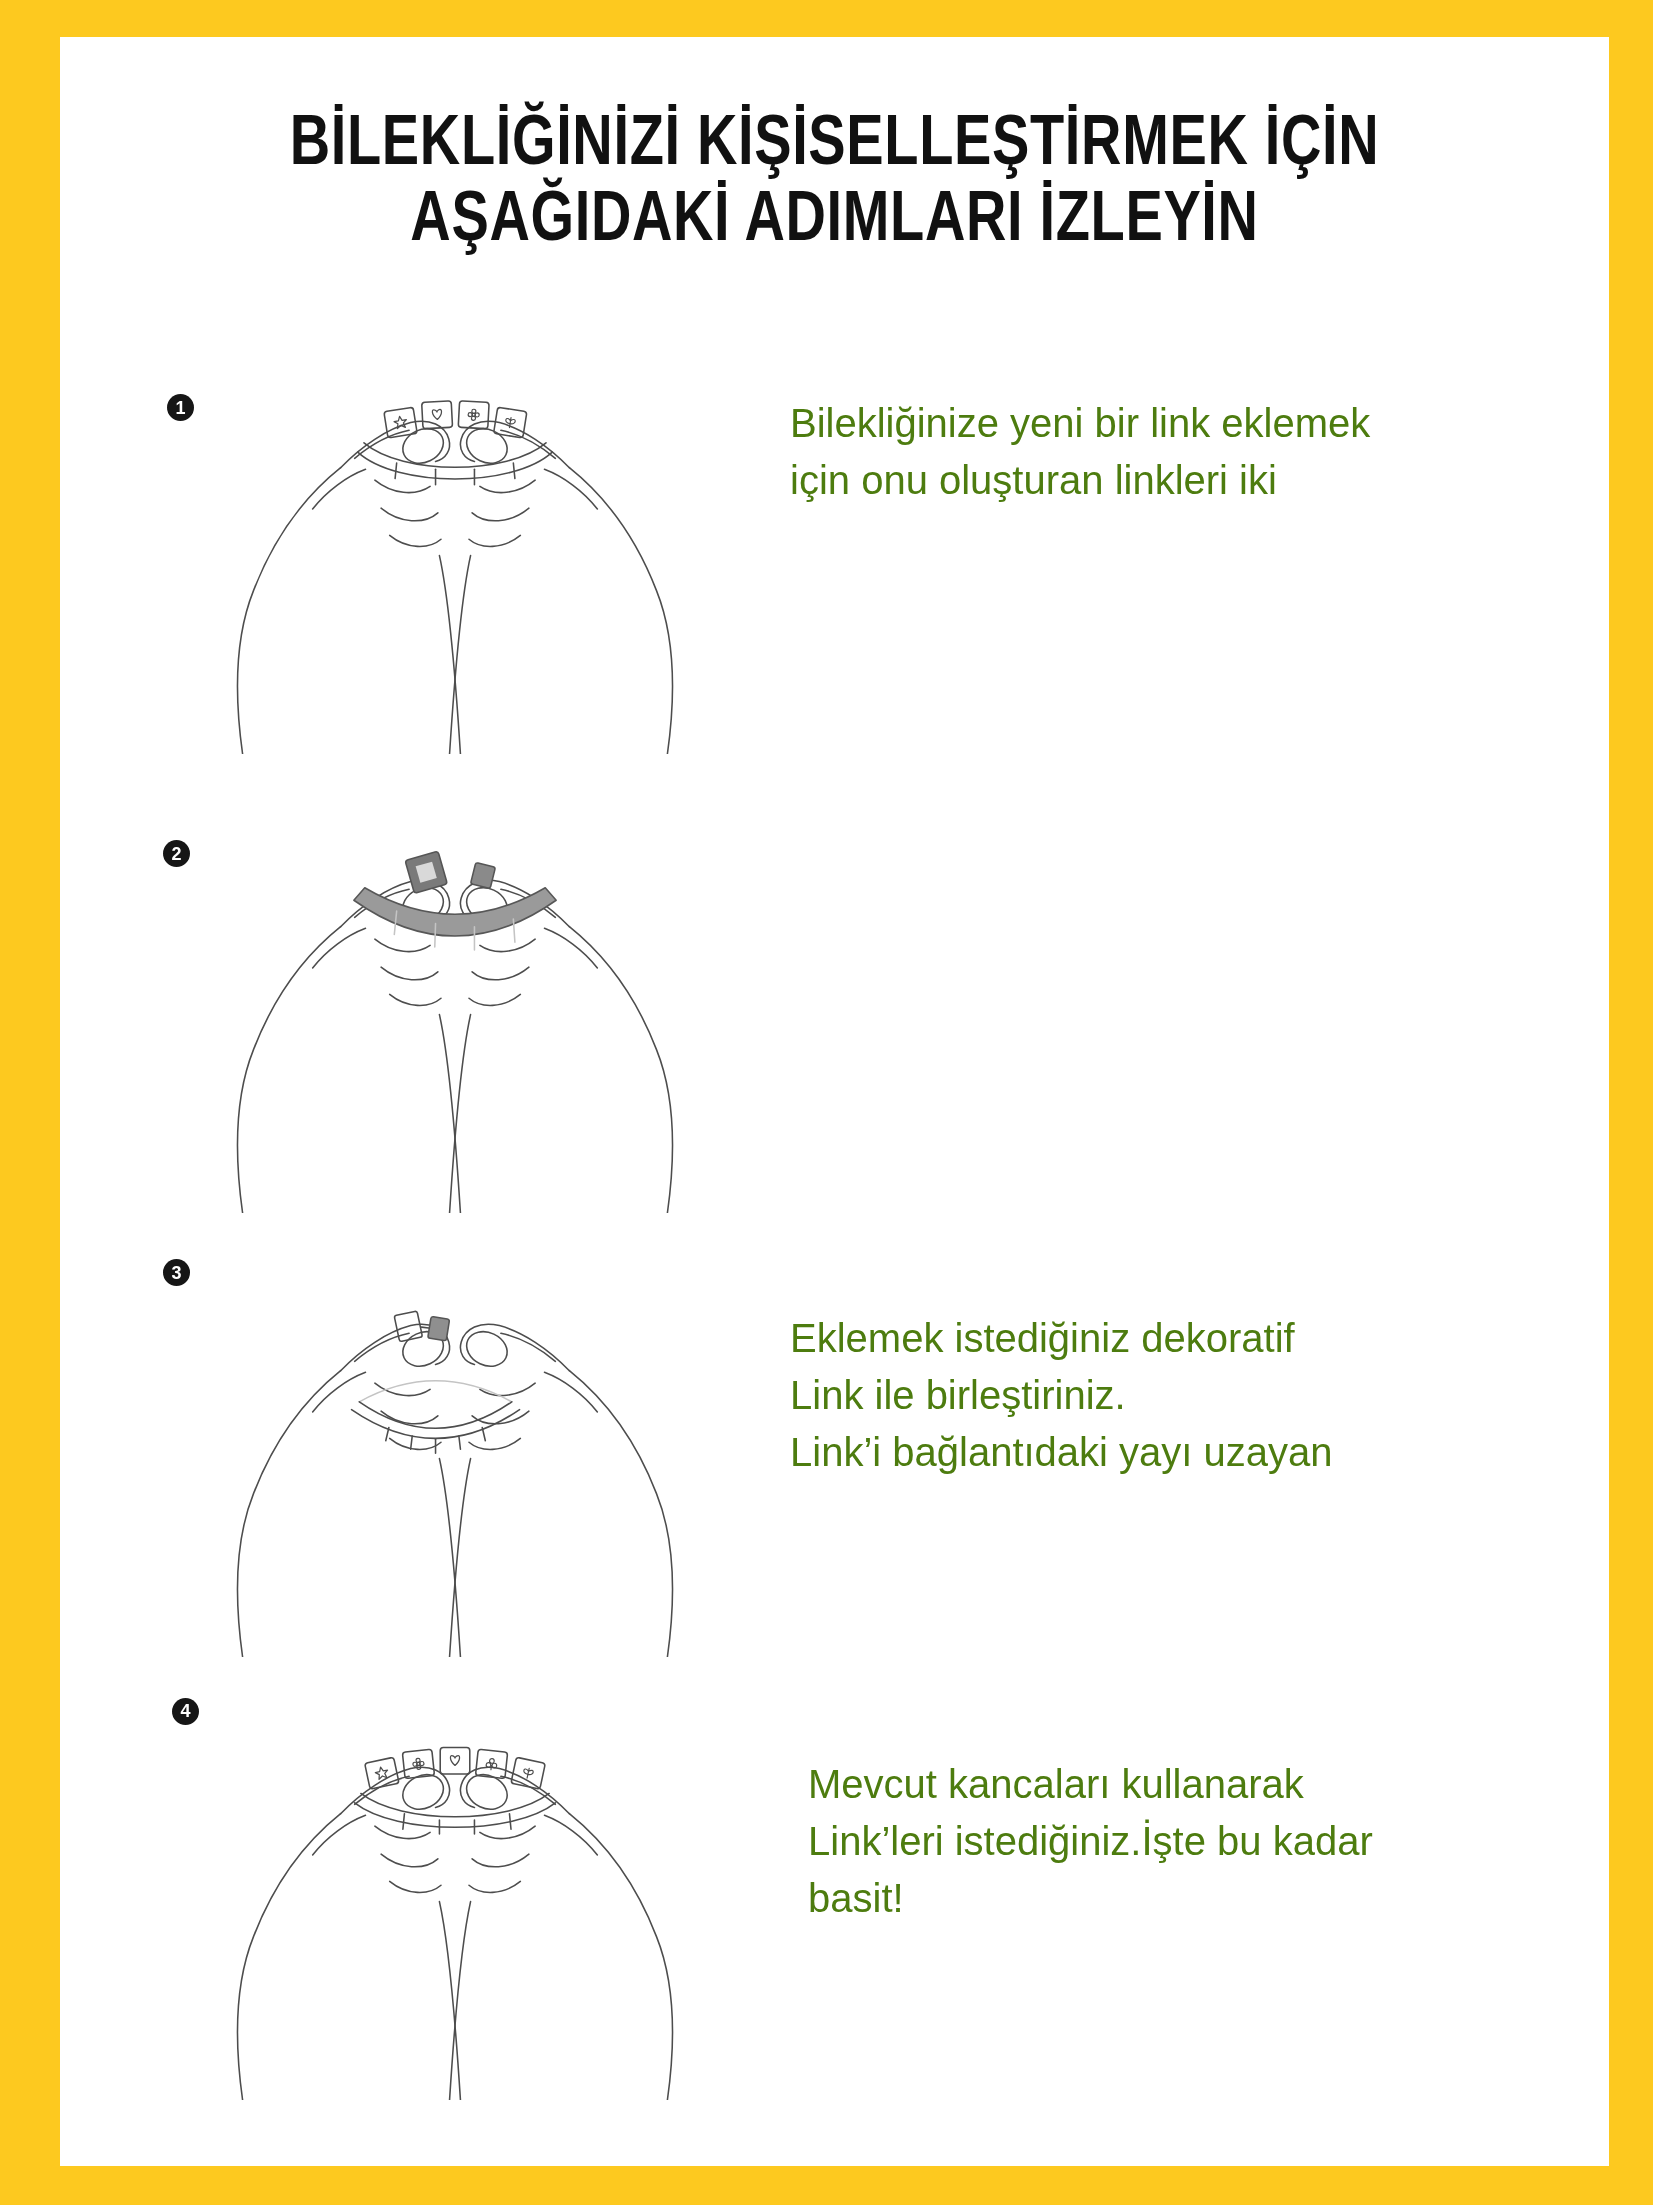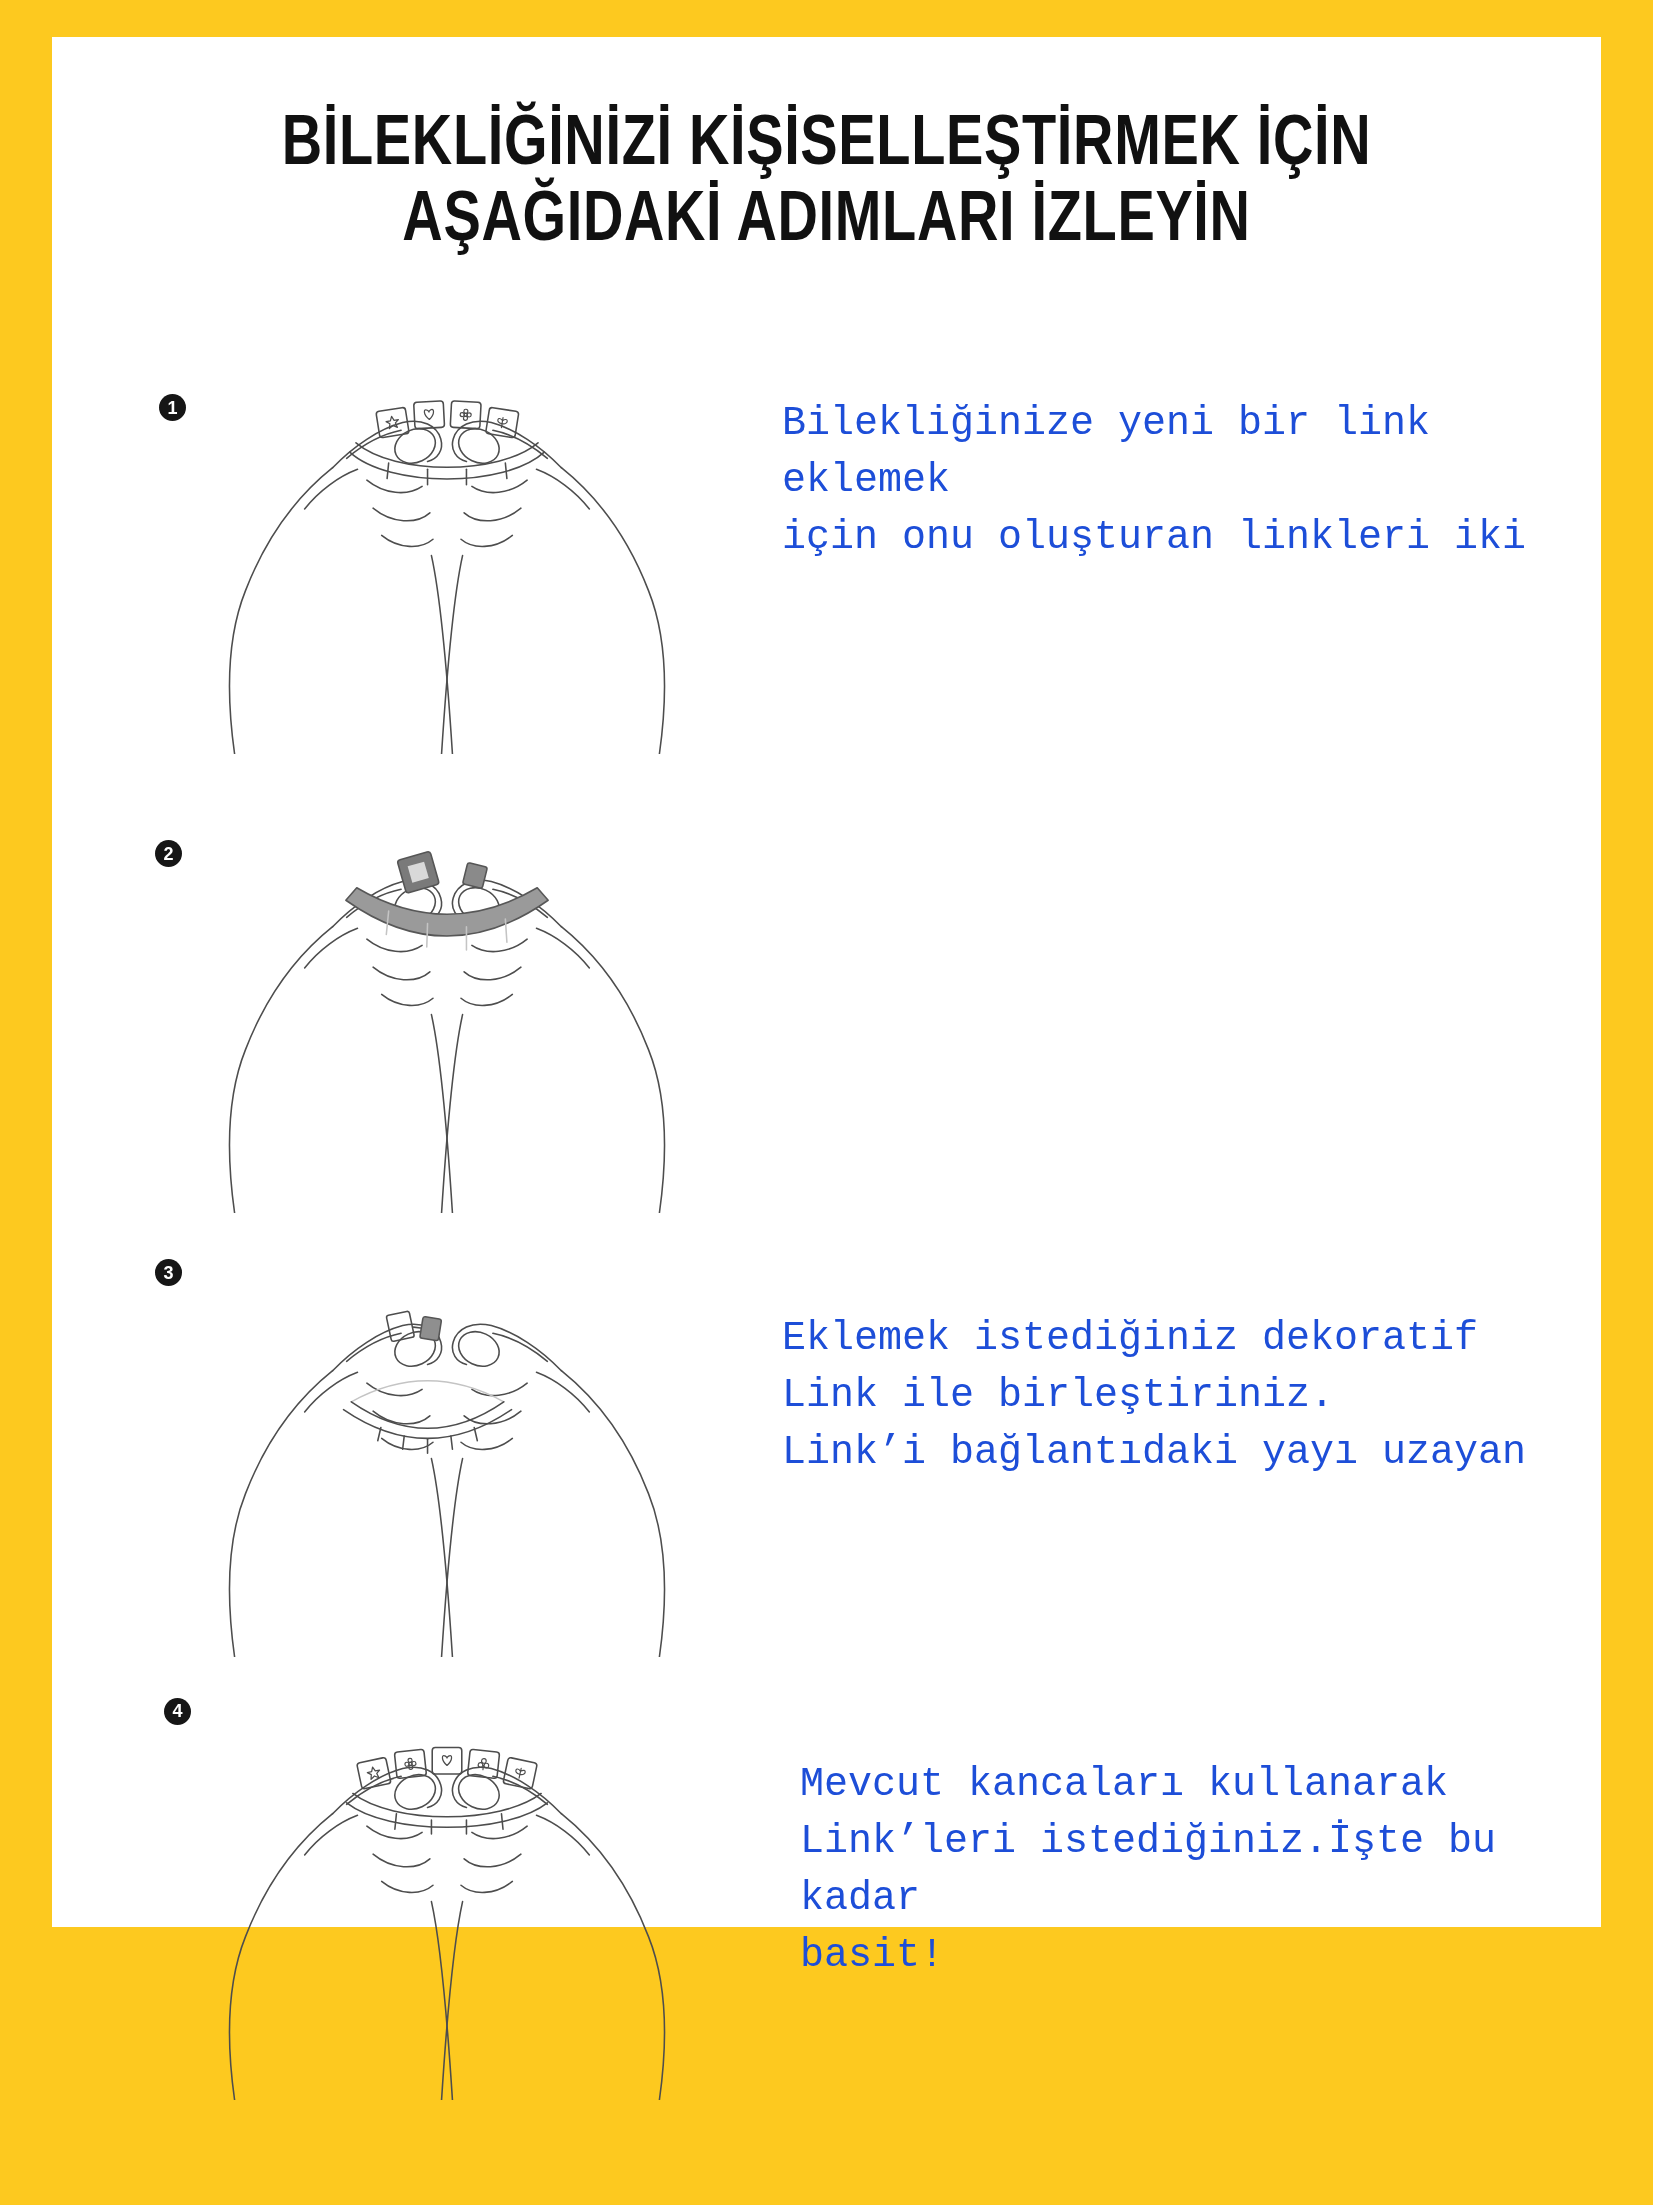--- a/index.html
+++ b/index.html
@@ -1,28 +1,28 @@
 <!DOCTYPE html>
 <html style="--accent: #FDC91F;font-size:12.4px"><head>
 <meta charset="utf-8">
 <style>
   html,body{margin:0;padding:0;background:#ffffff;}
   .frame{position:relative;width:1654px;height:2205px;background:var(--accent,#FDC91F);overflow:hidden;}
-  .page{position:absolute;left:52px;top:37px;width:1549px;height:1890px;background:#ffffff;}
+  .page{position:absolute;left:60px;top:37px;width:1549px;height:2129px;background:#ffffff;}
   .title{position:absolute;left:0;top:65px;width:100%;margin:0;text-align:center;
          font-family:"Liberation Sans",sans-serif;font-weight:700;font-size:70px;line-height:1.09;
          color:#111111;letter-spacing:0.8px;transform:scaleX(0.80);transform-origin:50% 0;}
   .step{position:absolute;left:0;width:100%;height:389px;}
   .badge{position:absolute;width:27px;height:27px;border-radius:50%;background:#161616;color:#ffffff;
          display:flex;align-items:center;justify-content:center;
          font-family:"Liberation Sans",sans-serif;font-size:18px;font-weight:700;line-height:1;}
   .illo{position:absolute;left:142px;top:0;width:506px;height:389px;}
   .steptext{position:absolute;left:730px;width:840px;
-            font-family:Liberation Mono, monospace;font-size:40px;line-height:57px;
-            color:#1d4ed8;font-weight:400;letter-spacing:0;}
+            font-family:Liberation Sans, sans-serif;font-size:40px;line-height:57px;
+            color:#4d7c0f;font-weight:400;letter-spacing:0;}
   .hidden-defs{position:absolute;width:0;height:0;overflow:hidden;}
   svg .ink{stroke:#4d4d4d;stroke-width:2;fill:none;stroke-linecap:round;stroke-linejoin:round;}
   svg .ink-light{stroke:#c4c4c4;stroke-width:2;fill:none;stroke-linecap:round;}
 </style>
 </head>
 <body>
 
 <svg class="hidden-defs" aria-hidden="true">
   <defs>
     <g id="hand">

